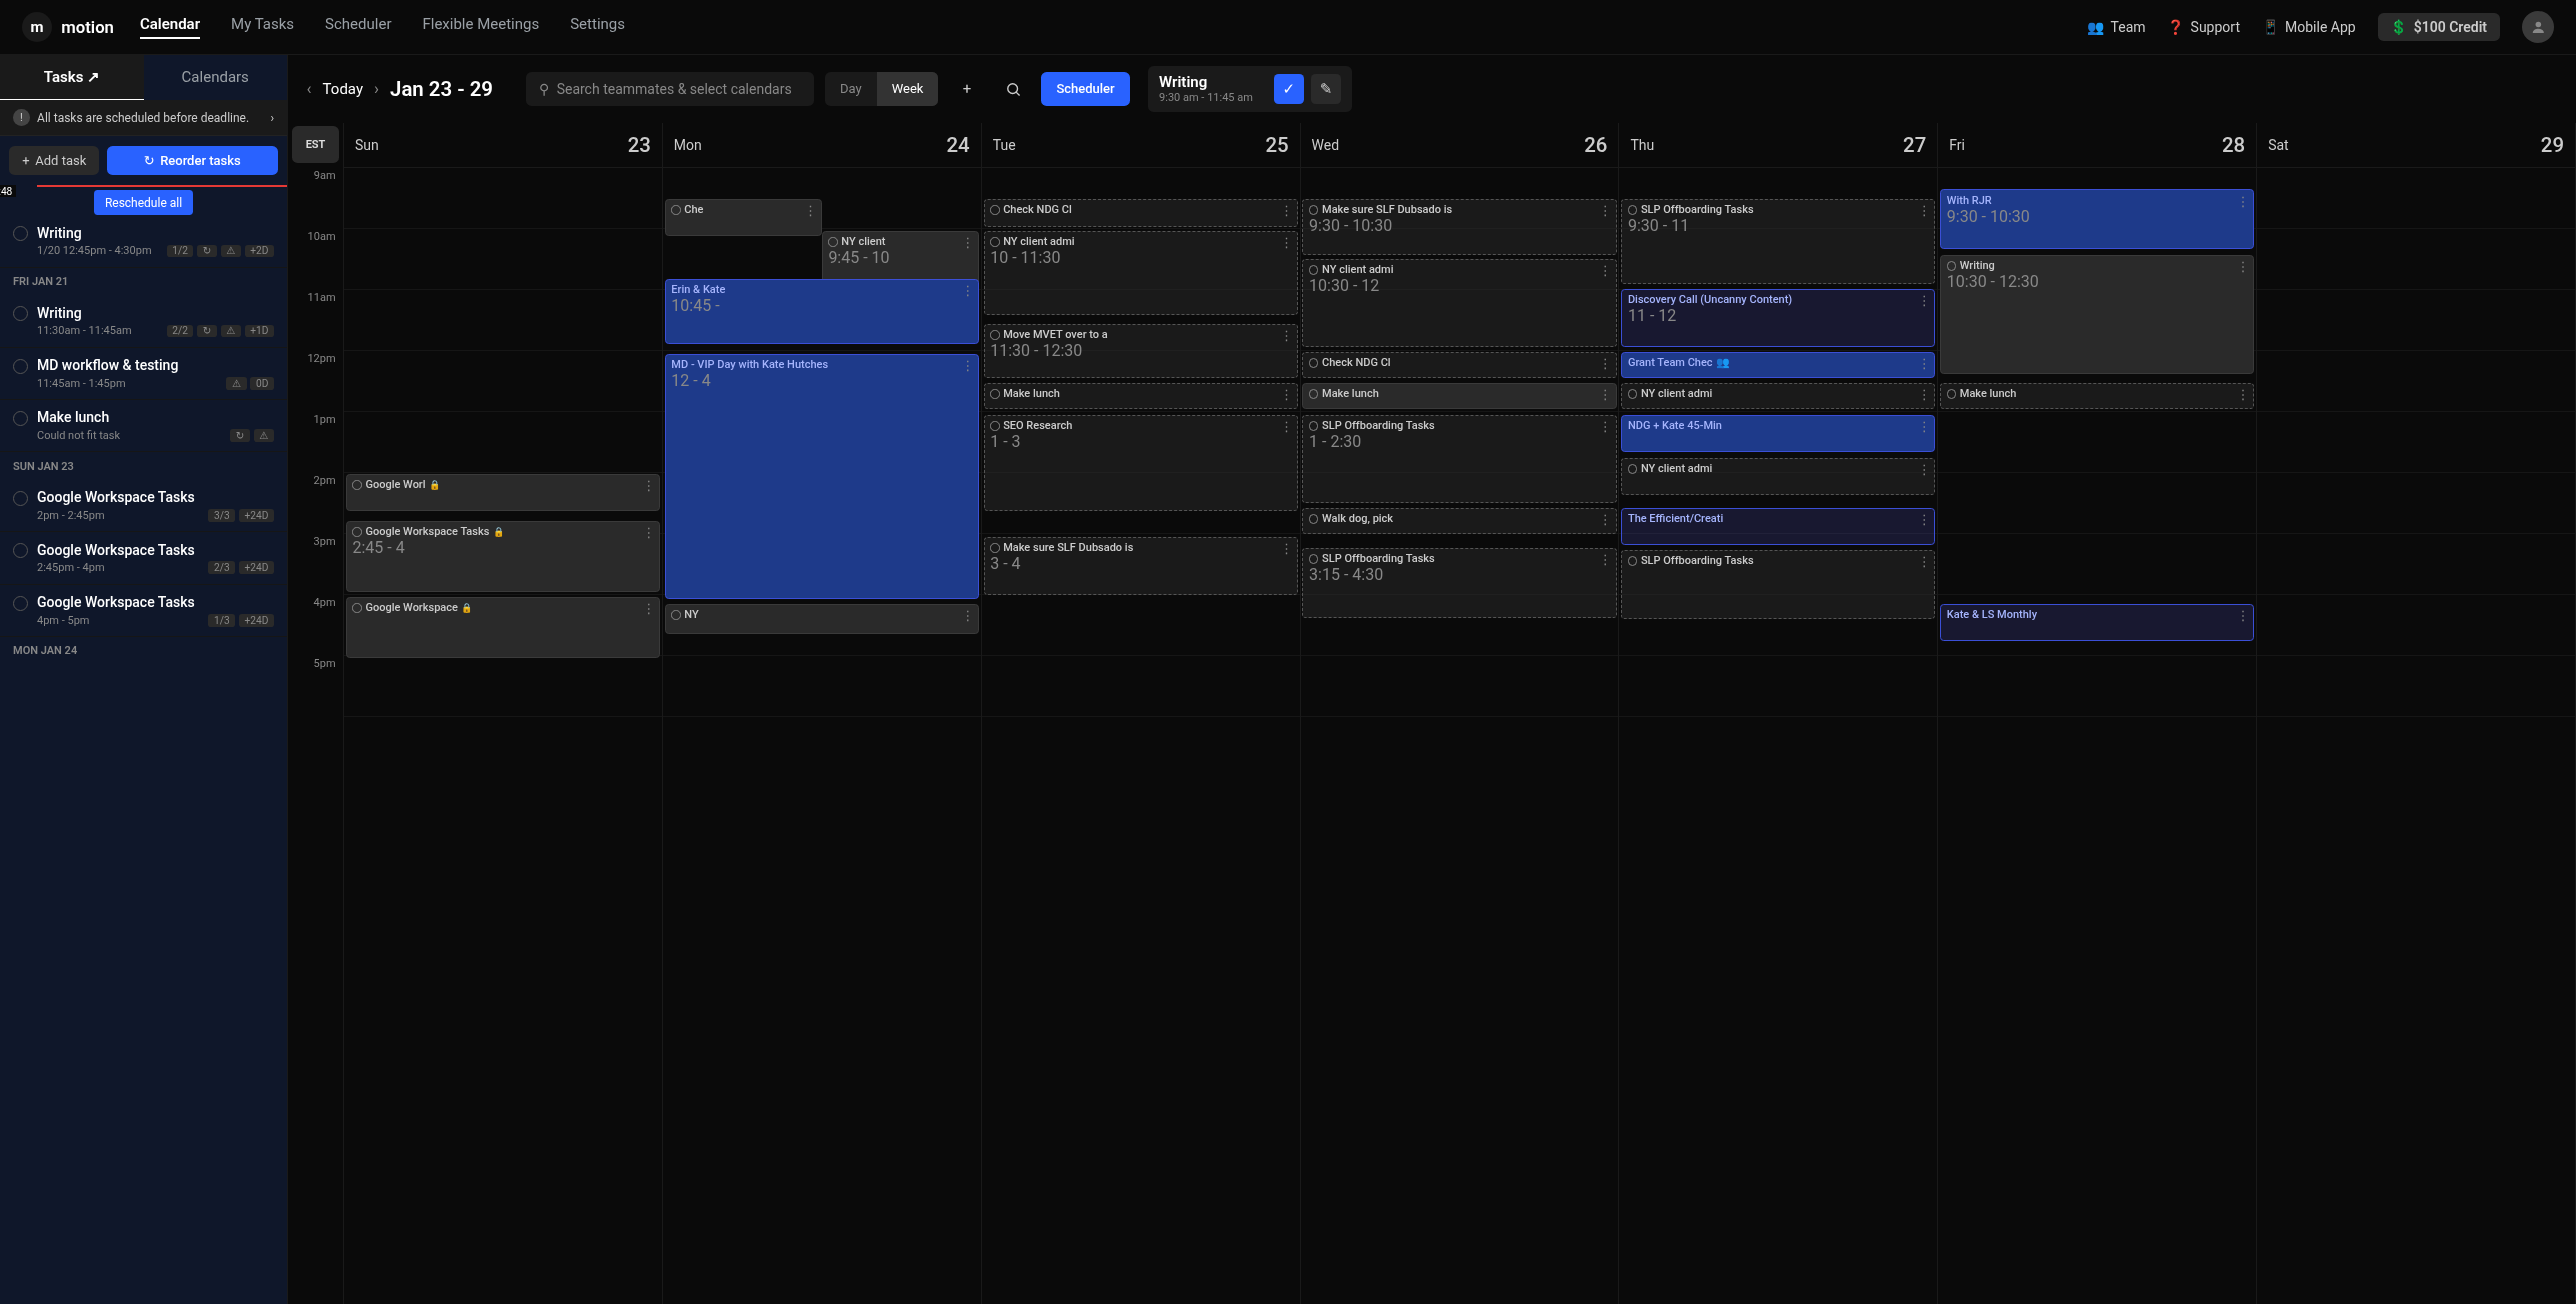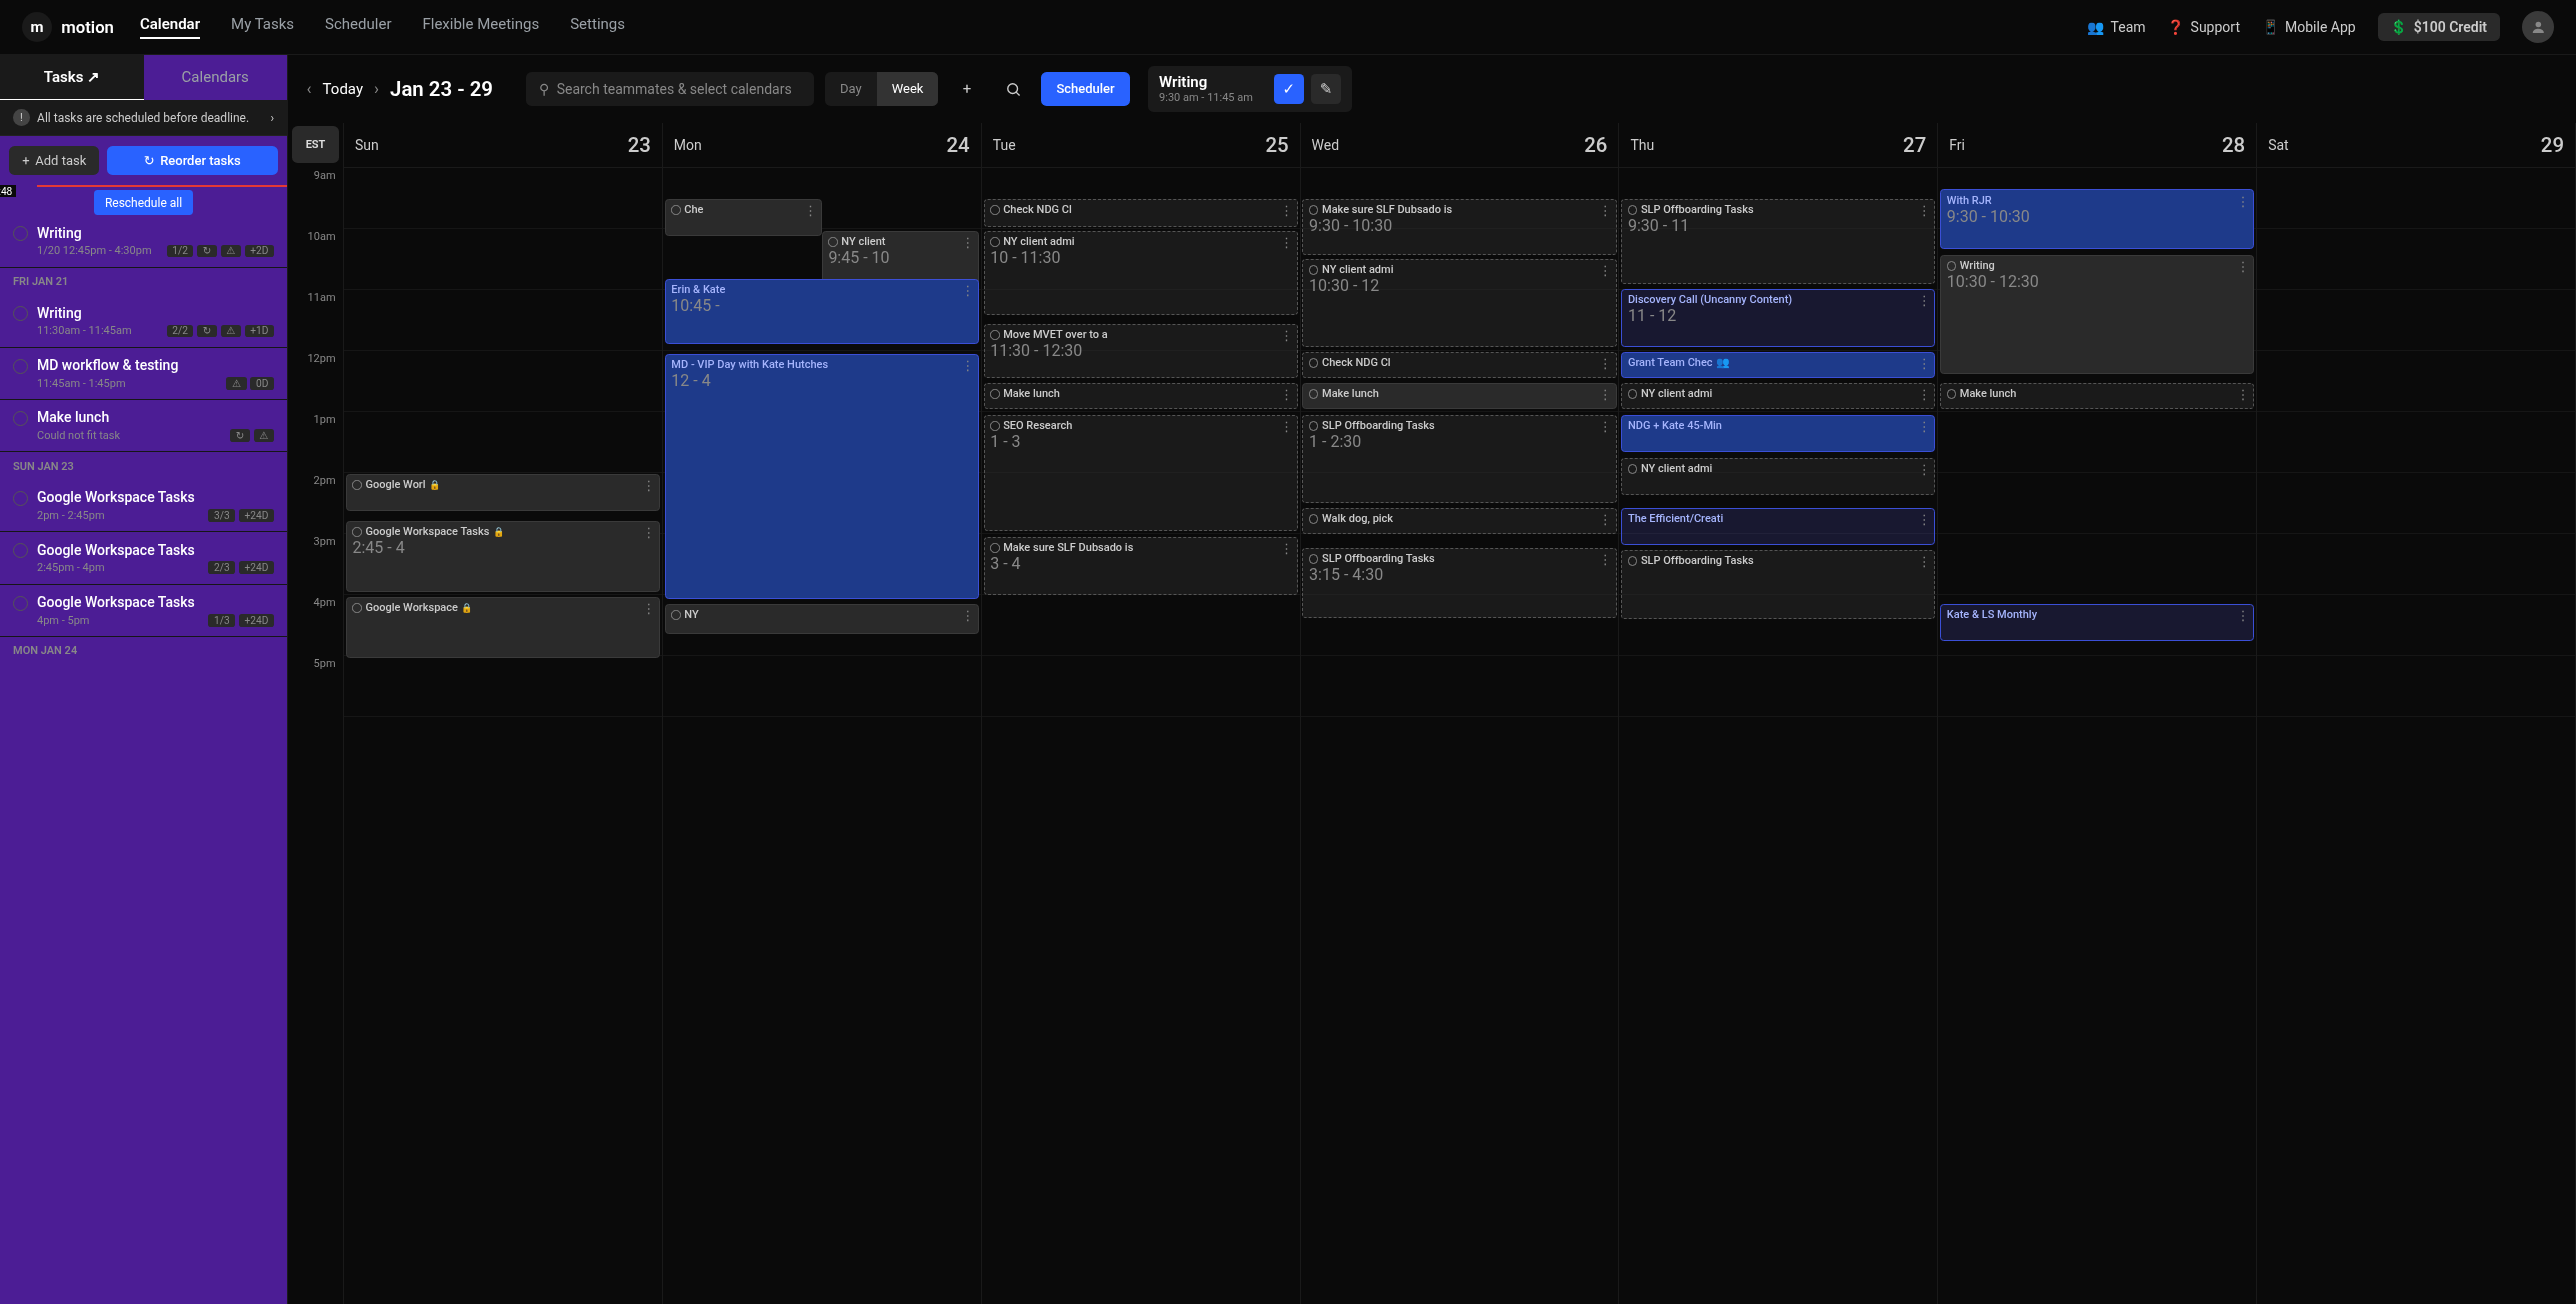--- a/index.html
+++ b/index.html
@@ -14,21 +14,21 @@
 .nav { display: flex; gap: 31px; }
 .nav-item { color: #9aa0a6; font-size: 15px; cursor: pointer; padding-bottom: 3.7px; }
 .nav-item.active { color: #fff; font-weight: 600; border-bottom: 2.8px solid #fff; }
 .header-actions { margin-left: auto; display: flex; gap: 22px; align-items: center; }
 .header-action { color: #ccc; font-size: 14px; display: flex; align-items: center; gap: 5.6px; cursor: pointer; }
 .credit { background: #2a2a2a; padding: 5.6px 13px; border-radius: 5.6px; font-weight: 600; }
 .avatar { width: 32px; height: 32px; border-radius: 50%; background: #3a3a3a; display: flex; align-items: center; justify-content: center; }
 
 
 .main { display: flex; flex: 1; overflow: hidden; }
-.sidebar { width: 288px; background: #4c1d95; border-right: 0.9px solid #1a1a1a; display: flex; flex-direction: column; overflow: hidden; }
+.sidebar { width: 288px; background: #0f172a; border-right: 0.9px solid #1a1a1a; display: flex; flex-direction: column; overflow: hidden; }
 .sidebar-tabs { display: flex; }
 .sidebar-tab { flex: 1; padding: 13px; text-align: center; color: #9aa0a6; font-size: 15px; cursor: pointer; }
 .sidebar-tab.active { color: #fff; font-weight: 600; border-bottom: 1.9px solid #fff; background: #1a1a1a; }
 .banner { display: flex; align-items: center; gap: 7.4px; padding: 9.3px 13px; background: #1a1a1a; color: #ccc; font-size: 12px; border-bottom: 0.9px solid #222; }
 .banner-icon { width: 16.7px; height: 16.7px; border-radius: 50%; background: #444; display: flex; align-items: center; justify-content: center; font-size: 11px; }
 .sidebar-actions { display: flex; gap: 7.4px; padding: 9.3px; }
 .btn { padding: 7.4px 13px; border-radius: 5.6px; font-size: 13px; cursor: pointer; border: none; display: flex; align-items: center; gap: 5.6px; }
 .btn-dark { background: #2a2a2a; color: #ccc; }
 .btn-blue { background: #2962ff; color: #fff; font-weight: 500; flex: 1; justify-content: center; }
 .reschedule { background: #2962ff; color: #fff; padding: 5.6px 11px; border-radius: 3.7px; font-size: 12px; margin: 3.7px 9.3px; display: inline-block; float: right; }
@@ -430,21 +430,21 @@
                   <div class="event-time">11:30 - 12:30</div>
                   <span class="event-dots">⋮</span>
                 </div>
                 <div class="event event-gray-dashed" style="top: 215px; height: 26px;">
                   <div class="event-title">
                     <span class="event-circle"></span>
                     <span>Make lunch</span>
                   </div>
                   <span class="event-dots">⋮</span>
                 </div>
-                <div class="event event-gray-dashed" style="top: 247px; height: 116px;">
+                <div class="event event-gray-dashed" style="top: 247px; height: 96px;">
                   <div class="event-title">
                     <span class="event-circle"></span>
                     <span>SEO Research</span>
                   </div>
                   <div class="event-time">1 - 3</div>
                   <span class="event-dots">⋮</span>
                 </div>
                 <div class="event event-gray-dashed" style="top: 369px; height: 58px;">
                   <div class="event-title">
                     <span class="event-circle"></span>

